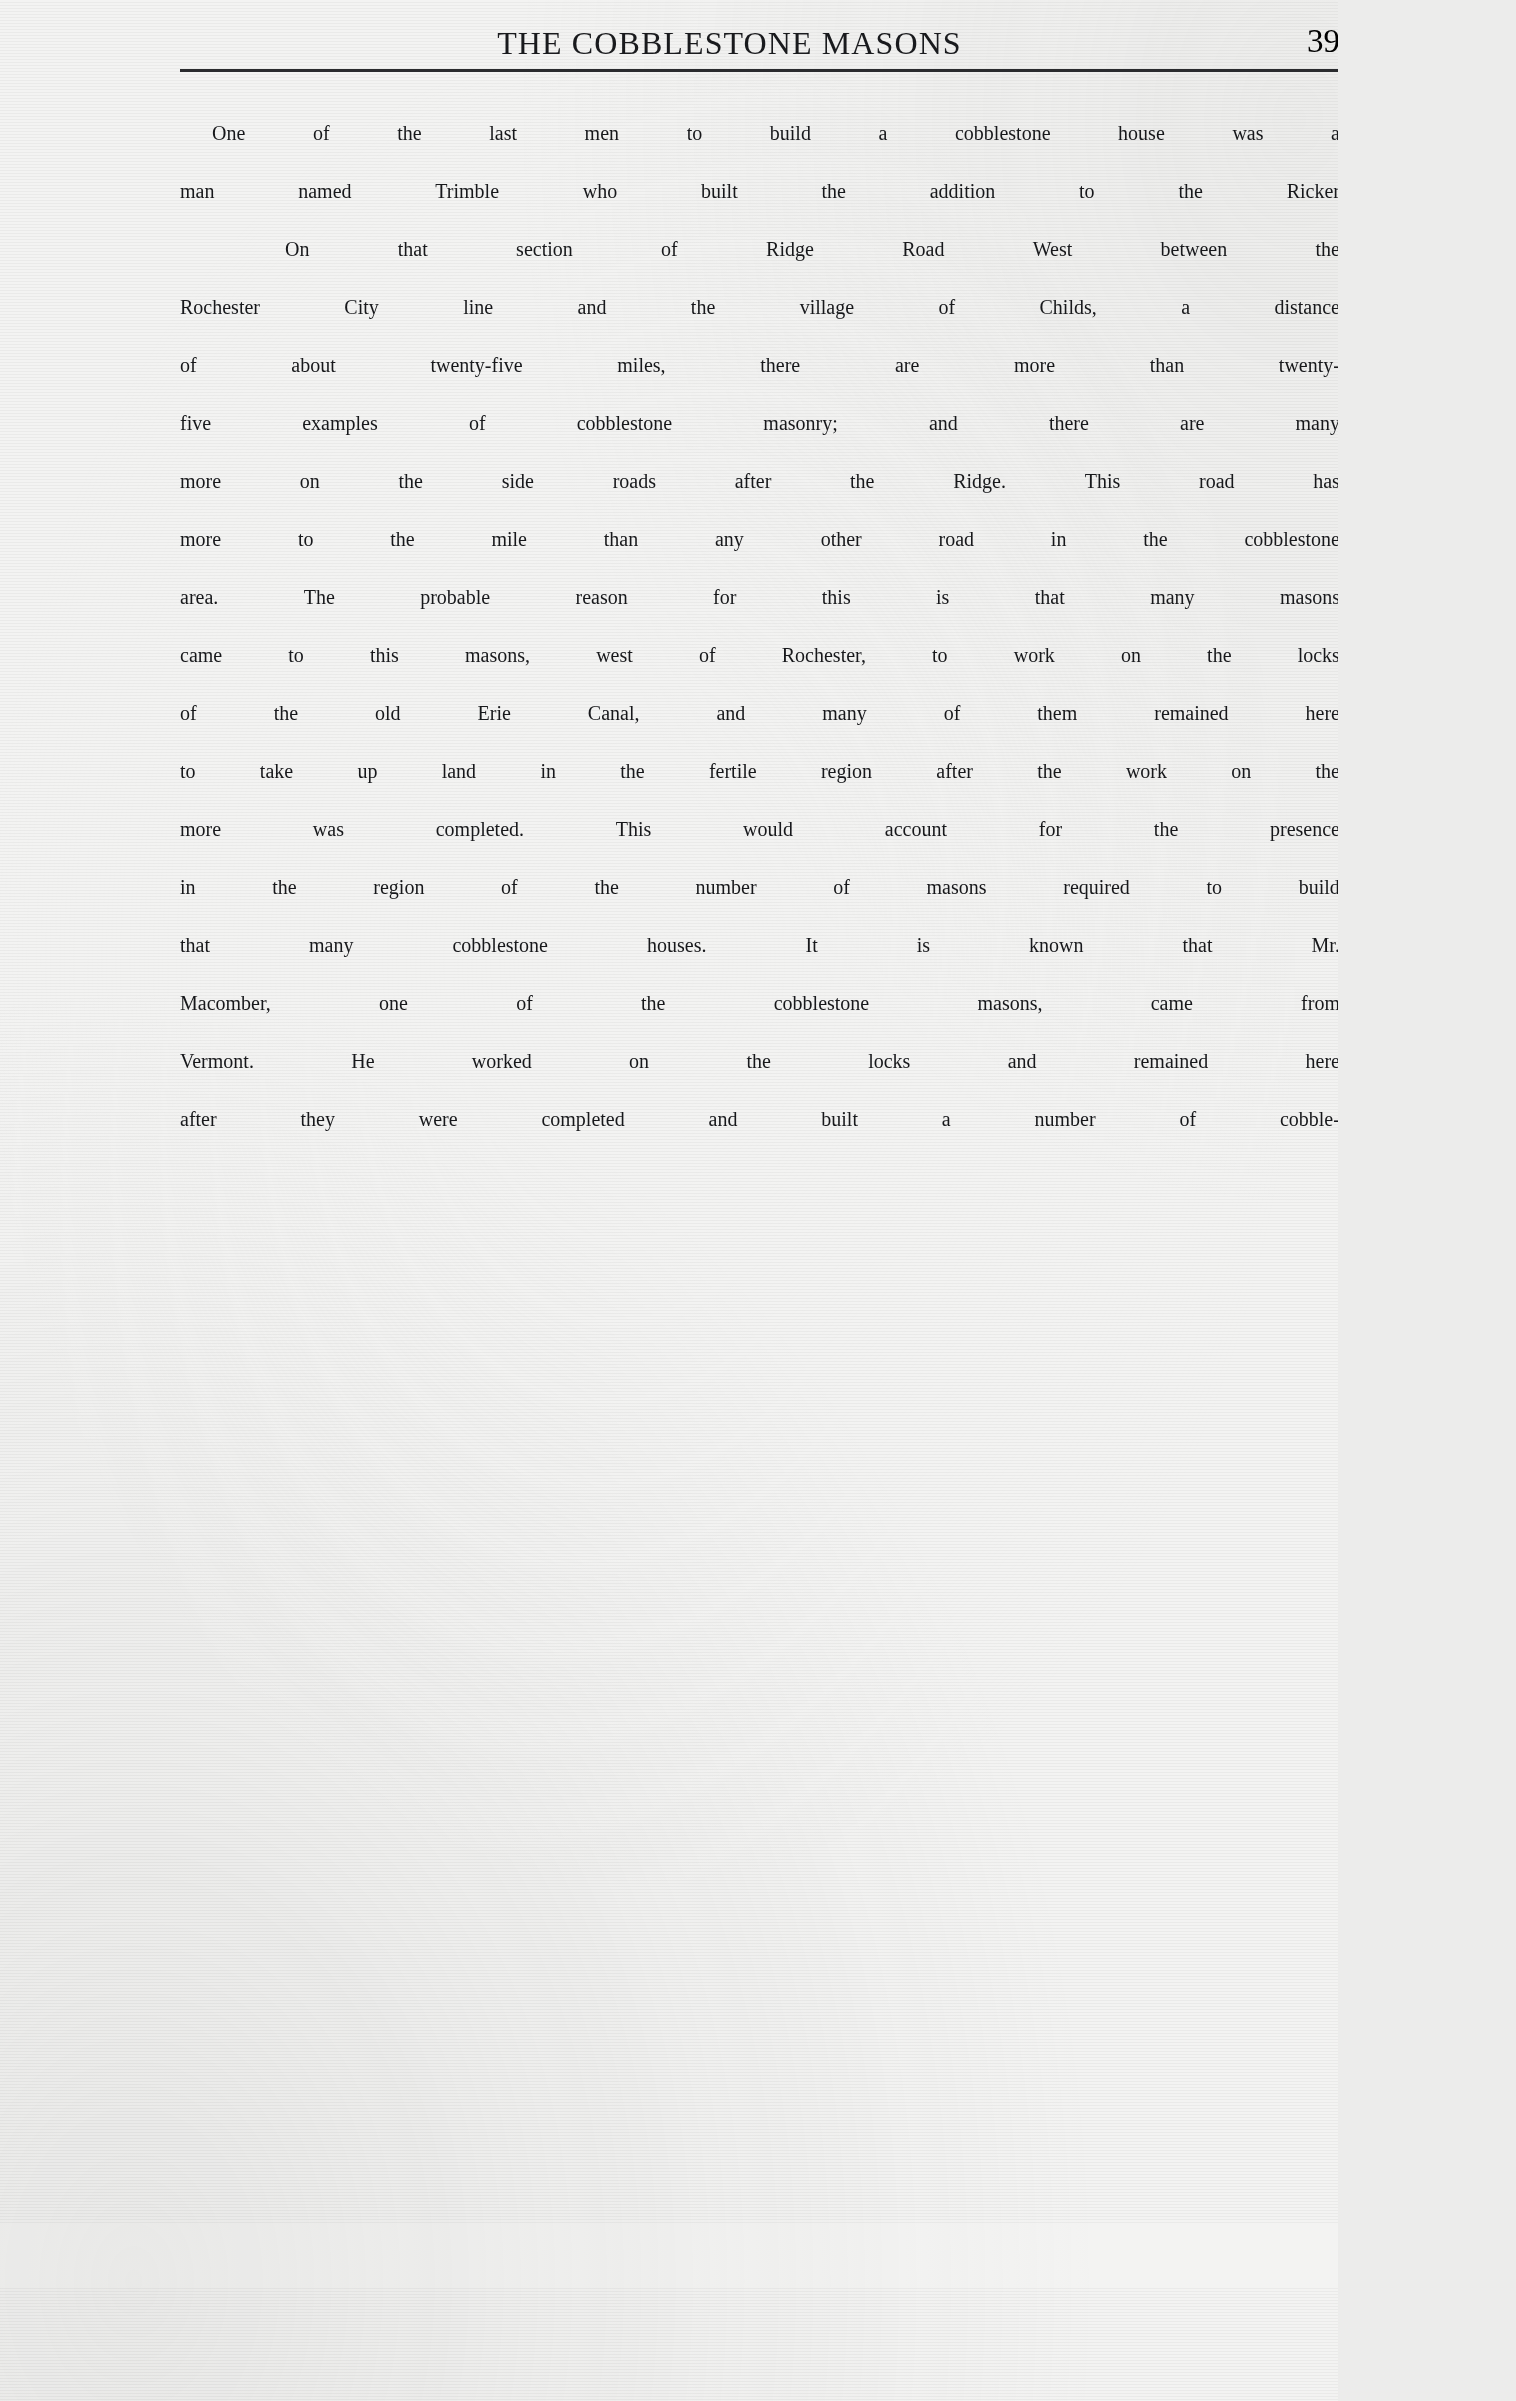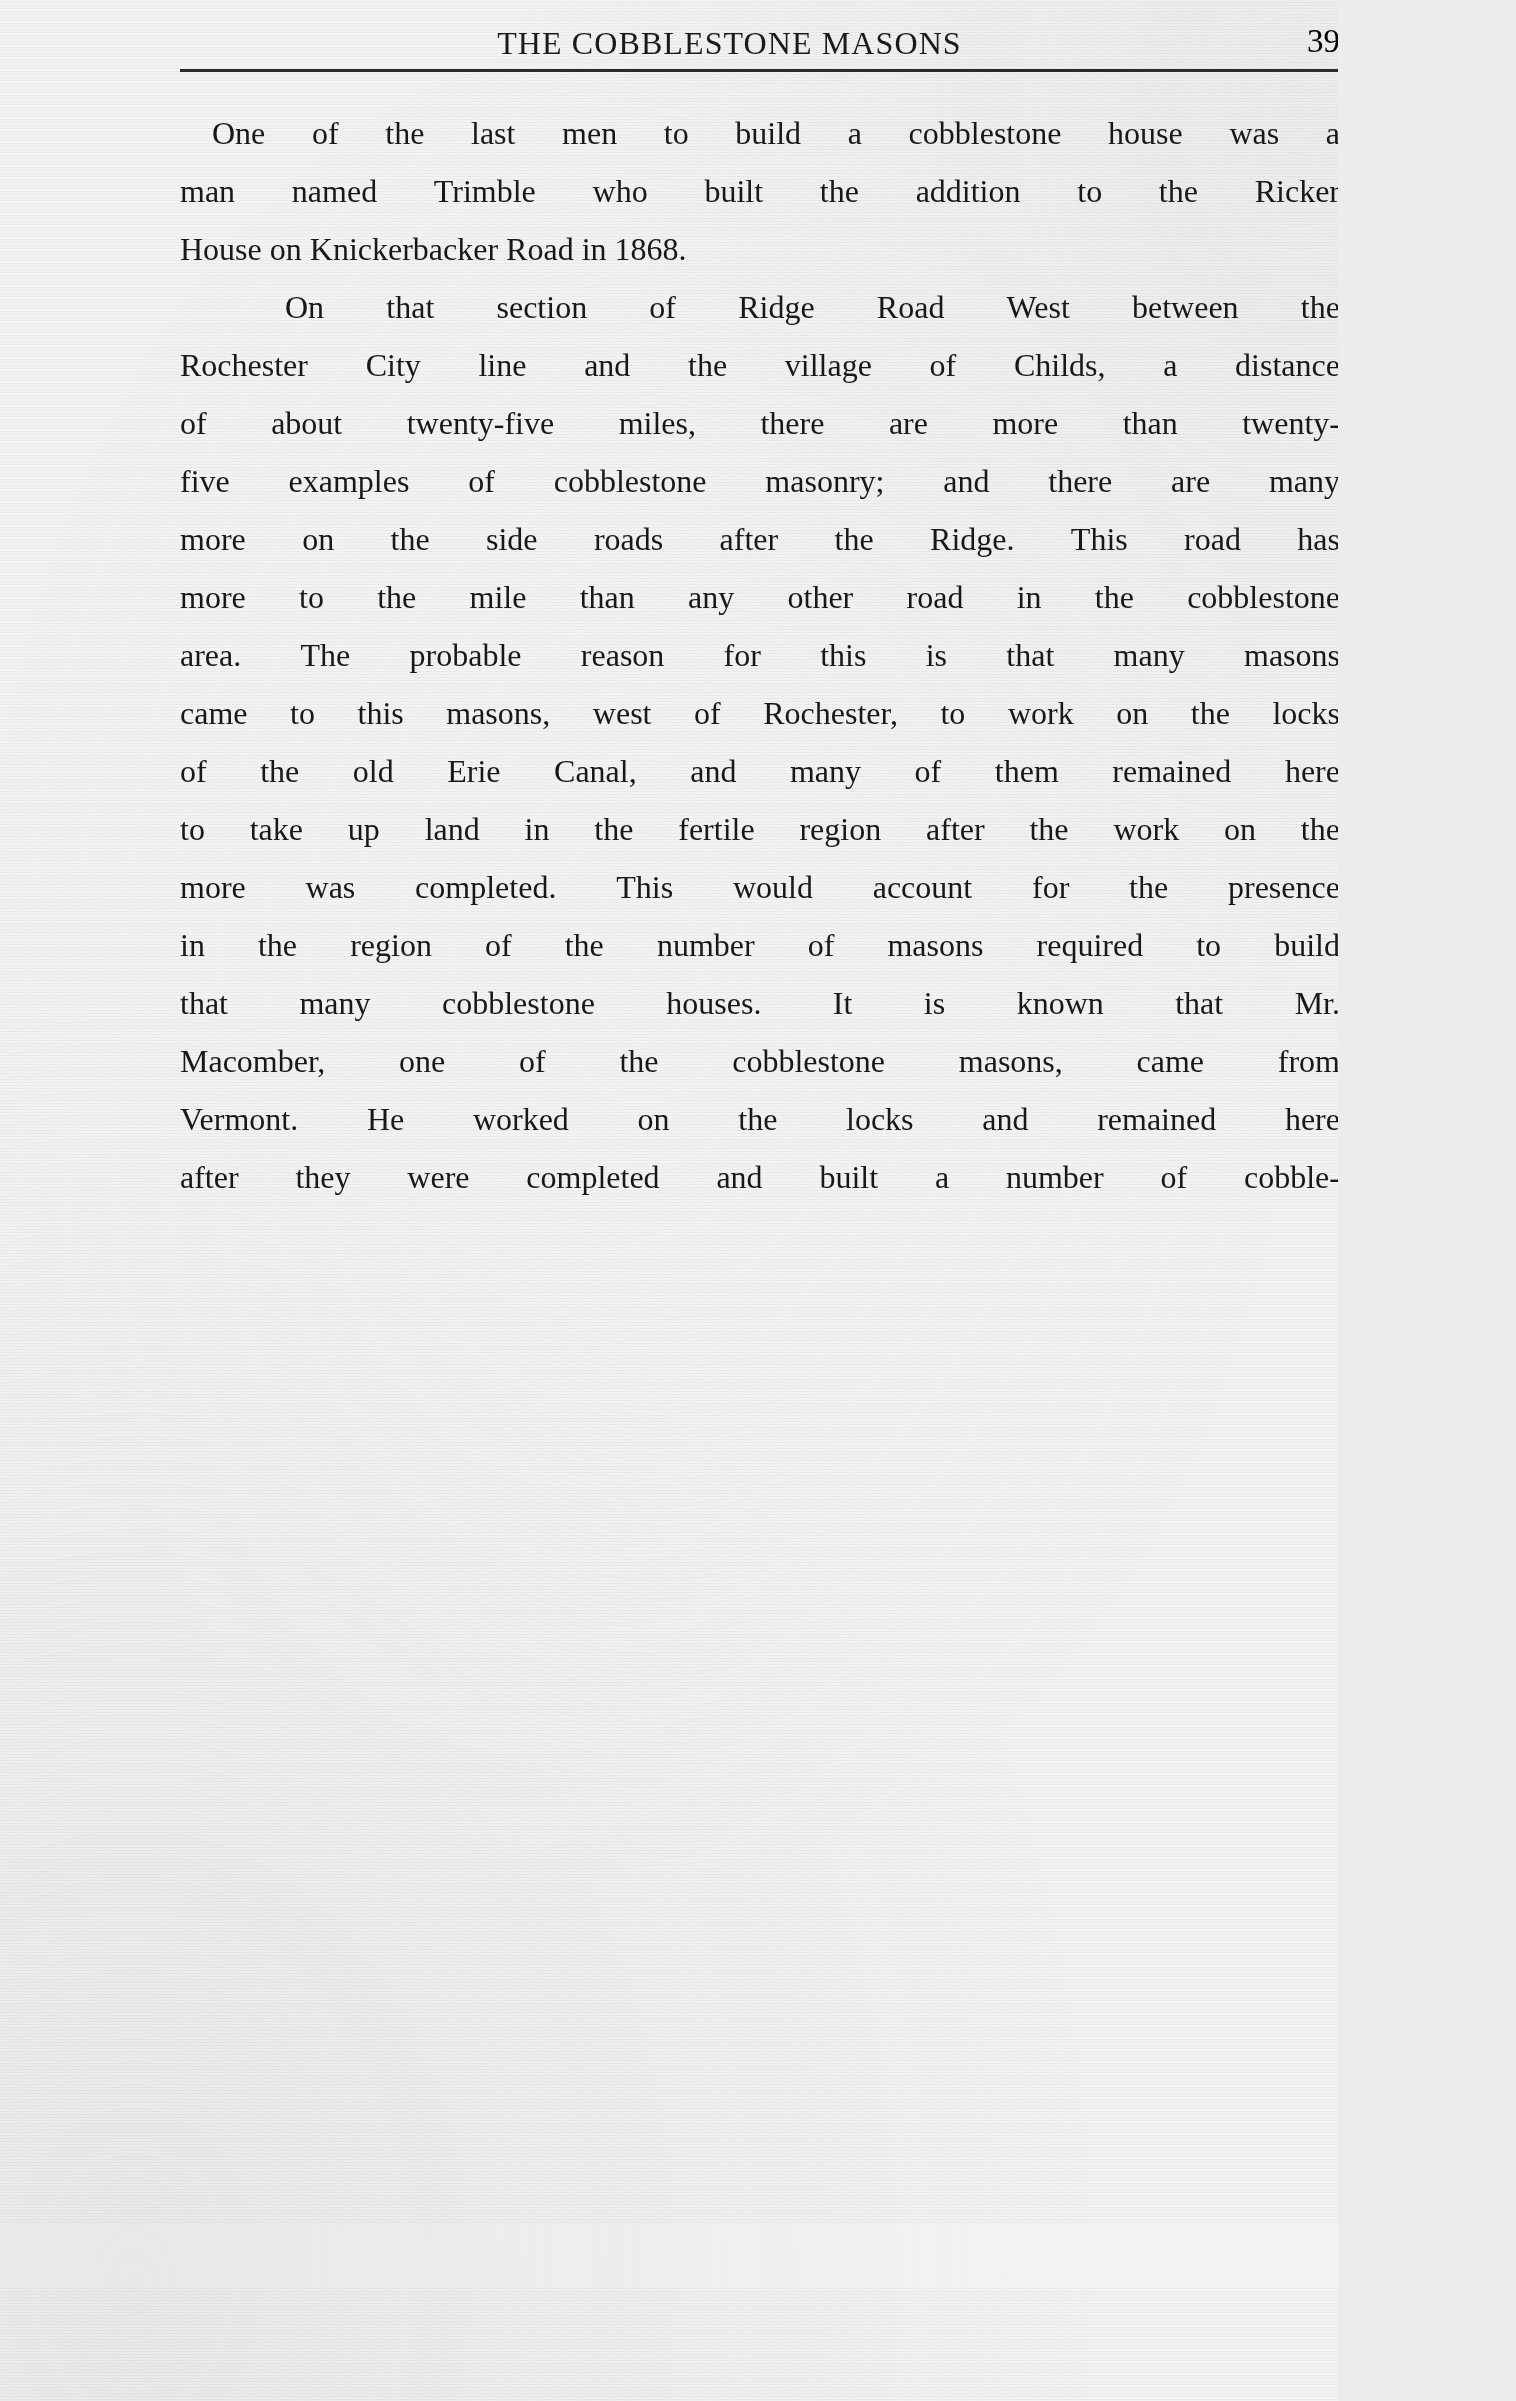--- a/index.html
+++ b/index.html
@@ -81,21 +81,21 @@
     left: 0;
     top: 69px;
     width: 1160px;
     height: 2.6px;
     background: #2a2b2e;
   }
 
   
   .body-text {
     margin-top: 26.6px;
-    font-size: 32px;
+    font-size: 20px;
   }
 
   p.para {
     margin: 0;
     padding: 0;
   }
 
   
   .ln {
     display: block;
@@ -159,21 +159,20 @@
             <span class="w">named</span>
             <span class="w">Trimble</span>
             <span class="w">who</span>
             <span class="w">built</span>
             <span class="w">the</span>
             <span class="w">addition</span>
             <span class="w">to</span>
             <span class="w">the</span>
             <span class="w">Ricker</span>
           </span>
-          <span class="ln last">House on Knickerbacker Road in 1868.</span>
         </p>
         <p class="para">
           <span class="ln just ind2">
             <span class="w">On</span>
             <span class="w">that</span>
             <span class="w">section</span>
             <span class="w">of</span>
             <span class="w">Ridge</span>
             <span class="w">Road</span>
             <span class="w">West</span>

